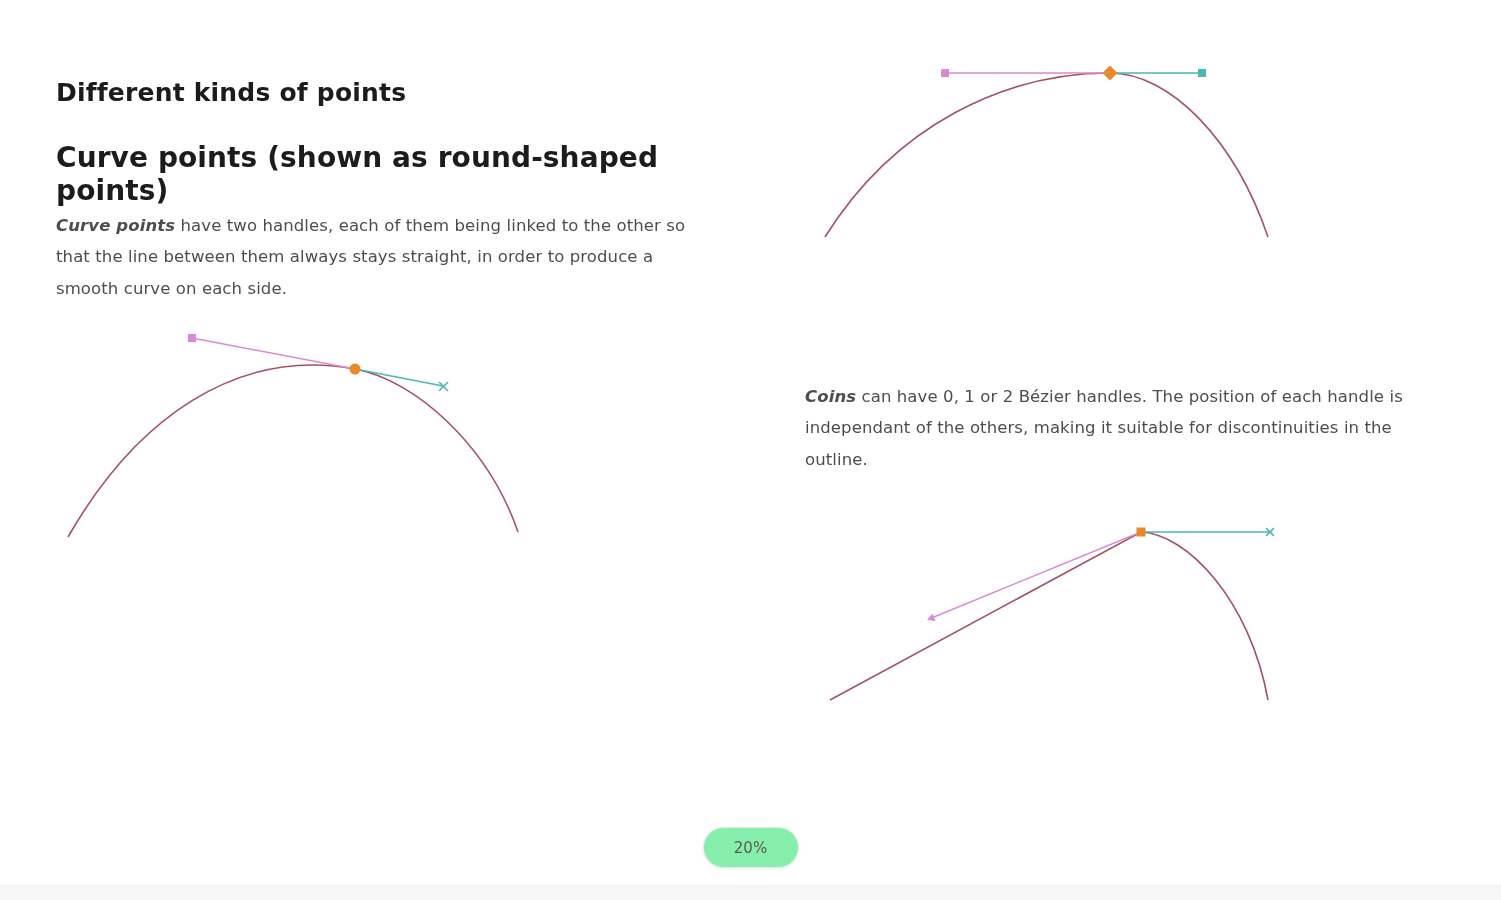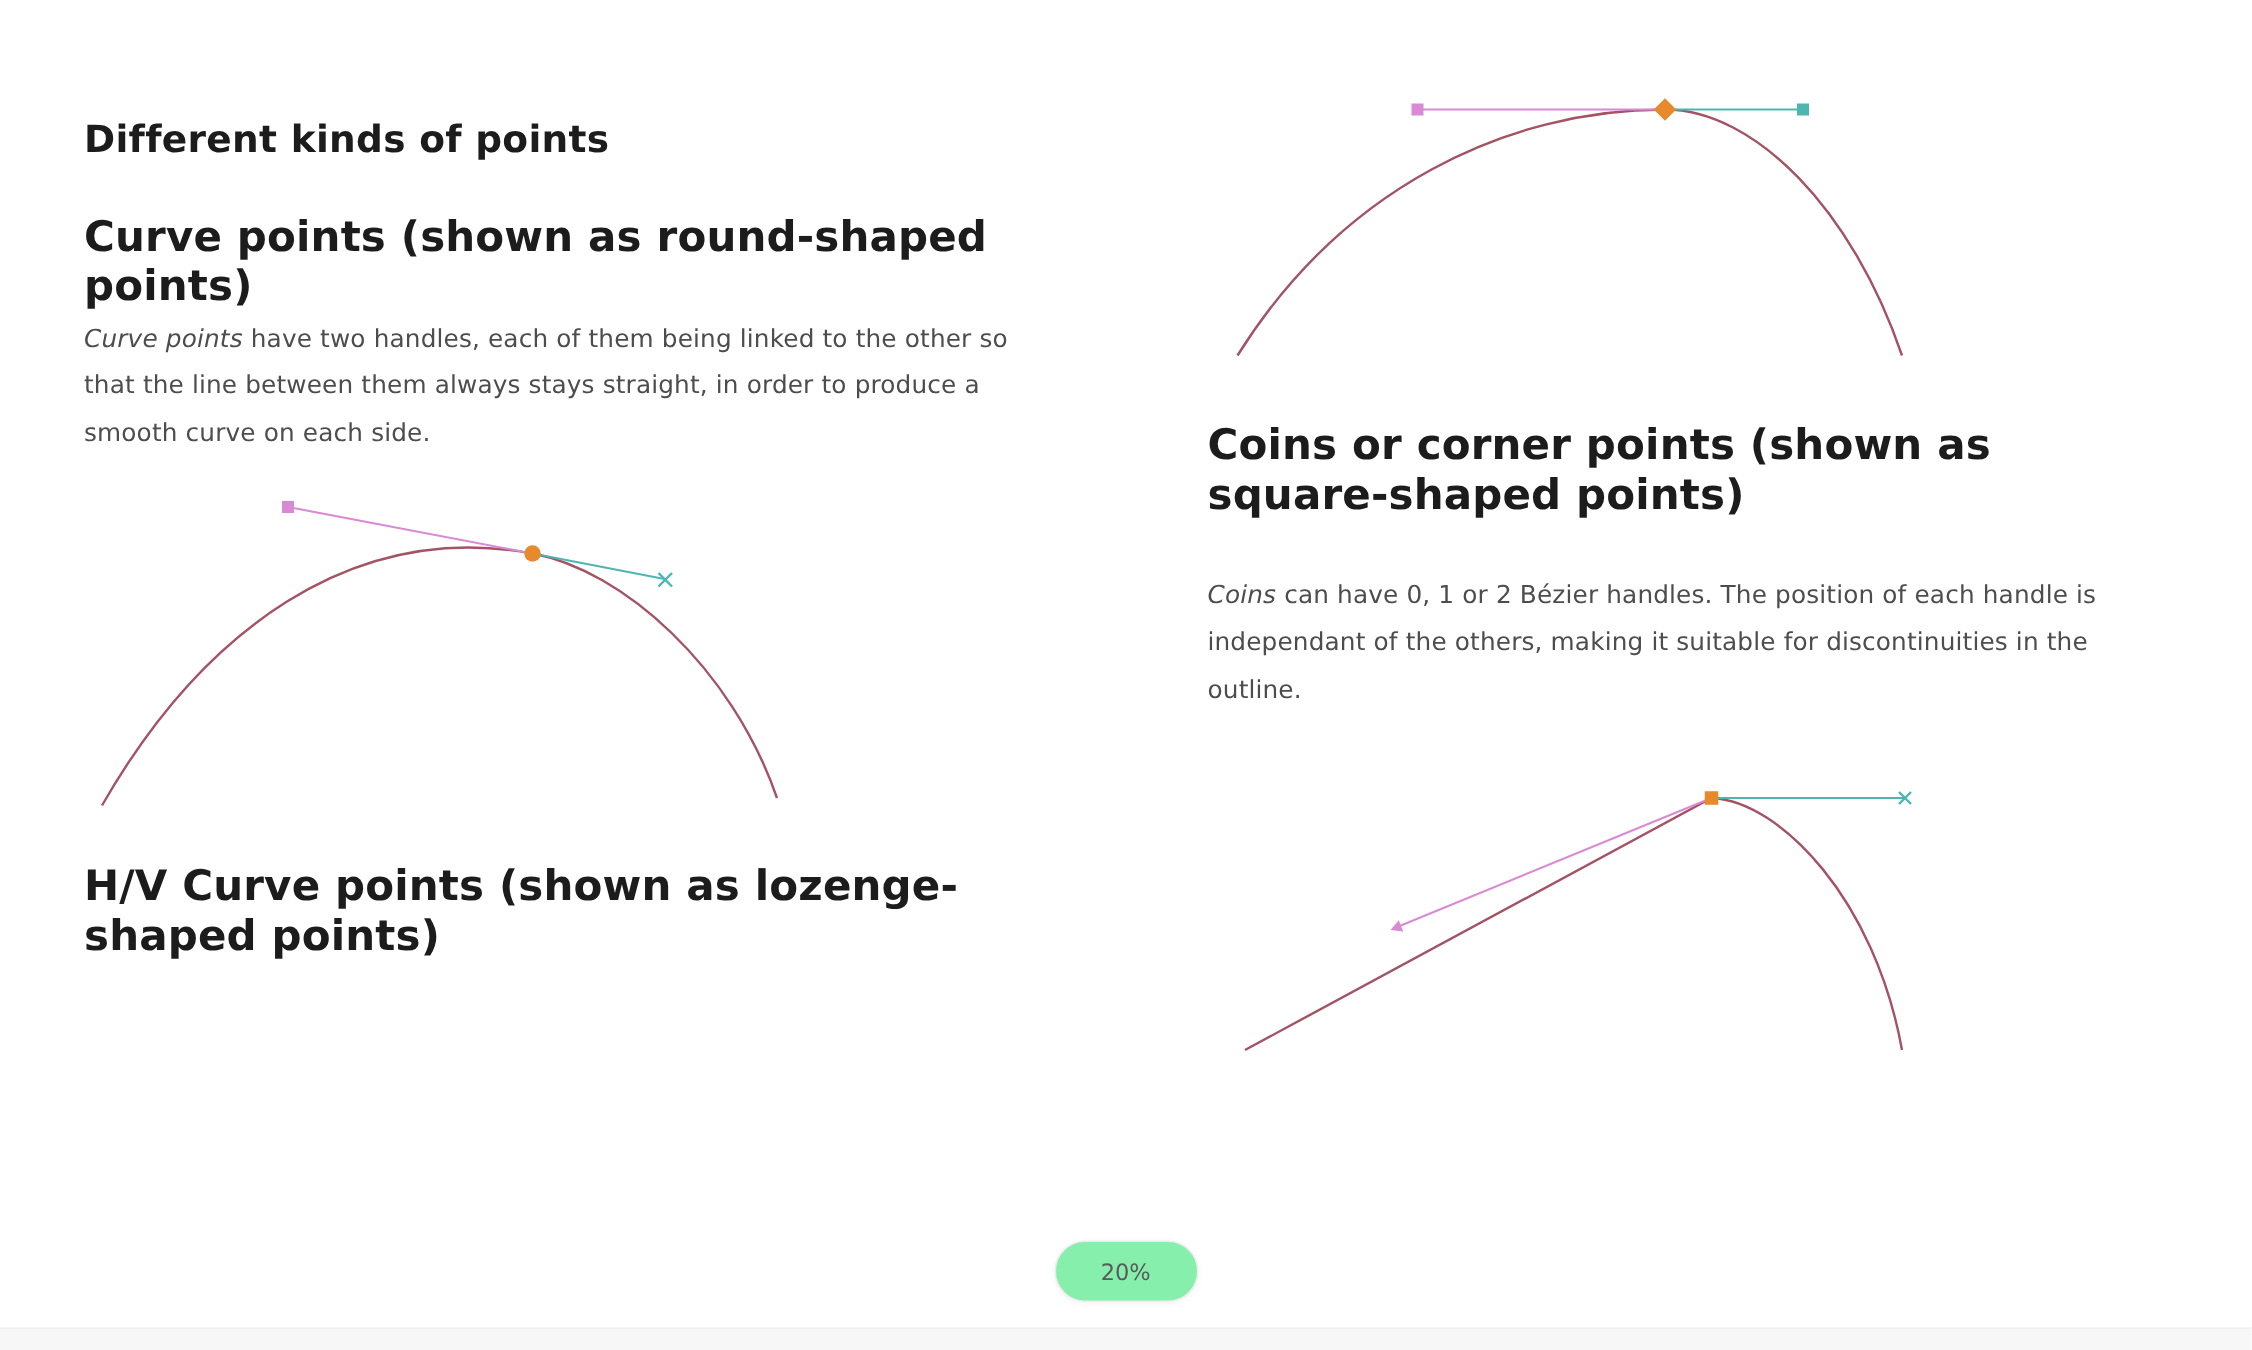--- a/index.html
+++ b/index.html
@@ -26,21 +26,21 @@
   .h-coins { left: 805px; top: 280px; width: 640px; }
 
   .para {
     position: absolute;
     font-size: 16.5px; color: #4d4d4d; line-height: 31.5px;
     letter-spacing: 0.1px;
   }
   .p-curve { left: 56px; top: 193px; width: 650px; }
   .p-hv    { left: 56px; top: 625px; width: 655px; }
   .p-coins { left: 805px; top: 364px; width: 640px; }
-  .para em { font-style: italic; }
+  .para em { font-style: italic; font-weight: bold; }
 
   .fig { position: absolute; }
   .fig-curve { left: 60px;  top: 325px; }
   .fig-hv    { left: 815px; top: 55px;  }
   .fig-coins { left: 822px; top: 520px; }
 
   .zoom-pill {
     position: absolute; left: 50%; top: 827px; transform: translateX(-50%);
     width: 96px; height: 41px; box-sizing: border-box;
     background: #86efac; border: 1px solid #ececec; border-radius: 21px;
@@ -67,32 +67,30 @@
   <svg class="fig fig-curve" width="470" height="220" viewBox="0 0 470 220">
     <path d="M8,212 C75,95 175,22 295,44 C355,55 428,120 458,207" fill="none" stroke-width="1.6" stroke="#a35363"></path>
     <line x1="295" y1="44" x2="132" y2="13" stroke-width="1.4" stroke="#d98ad4"></line>
     <rect x="128" y="9" width="8" height="8" fill="#d98ad4"></rect>
     <line x1="295" y1="44" x2="383" y2="61" stroke-width="1.4" stroke="#4db6b0"></line>
     <line x1="379" y1="57" x2="388" y2="66" stroke-width="1.6" stroke="#4db6b0"></line>
     <line x1="379" y1="66" x2="388" y2="57" stroke-width="1.6" stroke="#4db6b0"></line>
     <circle cx="295" cy="44" r="5.5" fill="#e8892c"></circle>
   </svg>
 
-  <div class="h2 h-hv">H/V Curve points (shown as lozenge-shaped points)</div>
 
   <svg class="fig fig-hv" width="465" height="195" viewBox="0 0 465 195">
     <path d="M10,182 C80,70 190,18 295,18 C355,18 420,85 453,182" fill="none" stroke-width="1.6" stroke="#a35363"></path>
     <line x1="295" y1="18" x2="130" y2="18" stroke-width="1.4" stroke="#d98ad4"></line>
     <rect x="126" y="14" width="8" height="8" fill="#d98ad4"></rect>
     <line x1="295" y1="18" x2="387" y2="18" stroke-width="1.4" stroke="#4db6b0"></line>
     <rect x="383" y="14" width="8" height="8" fill="#4db6b0"></rect>
     <path d="M295,10.5 L302.5,18 L295,25.5 L287.5,18 Z" fill="#e8892c"></path>
   </svg>
 
-  <div class="h2 h-coins">Coins or corner points (shown as square-shaped points)</div>
   <p class="para p-coins"><em>Coins</em><span> can have 0, 1 or 2 Bézier handles. The position of each handle is independant of the others, making it suitable for discontinuities in the outline.</span><br></p>
 
   <svg class="fig fig-coins" width="460" height="185" viewBox="0 0 460 185">
     <path d="M8,180 L319,12 C365,14 428,80 446,180" fill="none" stroke-width="1.6" stroke="#a35363"></path>
     <line x1="319" y1="12" x2="107" y2="99" stroke-width="1.4" stroke="#d98ad4"></line>
     <path d="M105,100 L113.5,101 L110.5,93.5 Z" fill="#d98ad4"></path>
     <line x1="319" y1="12" x2="448" y2="12" stroke-width="1.4" stroke="#4db6b0"></line>
     <line x1="444" y1="8" x2="452" y2="16" stroke-width="1.6" stroke="#4db6b0"></line>
     <line x1="444" y1="16" x2="452" y2="8" stroke-width="1.6" stroke="#4db6b0"></line>
     <rect x="314.5" y="7.5" width="9" height="9" fill="#e8892c"></rect>

